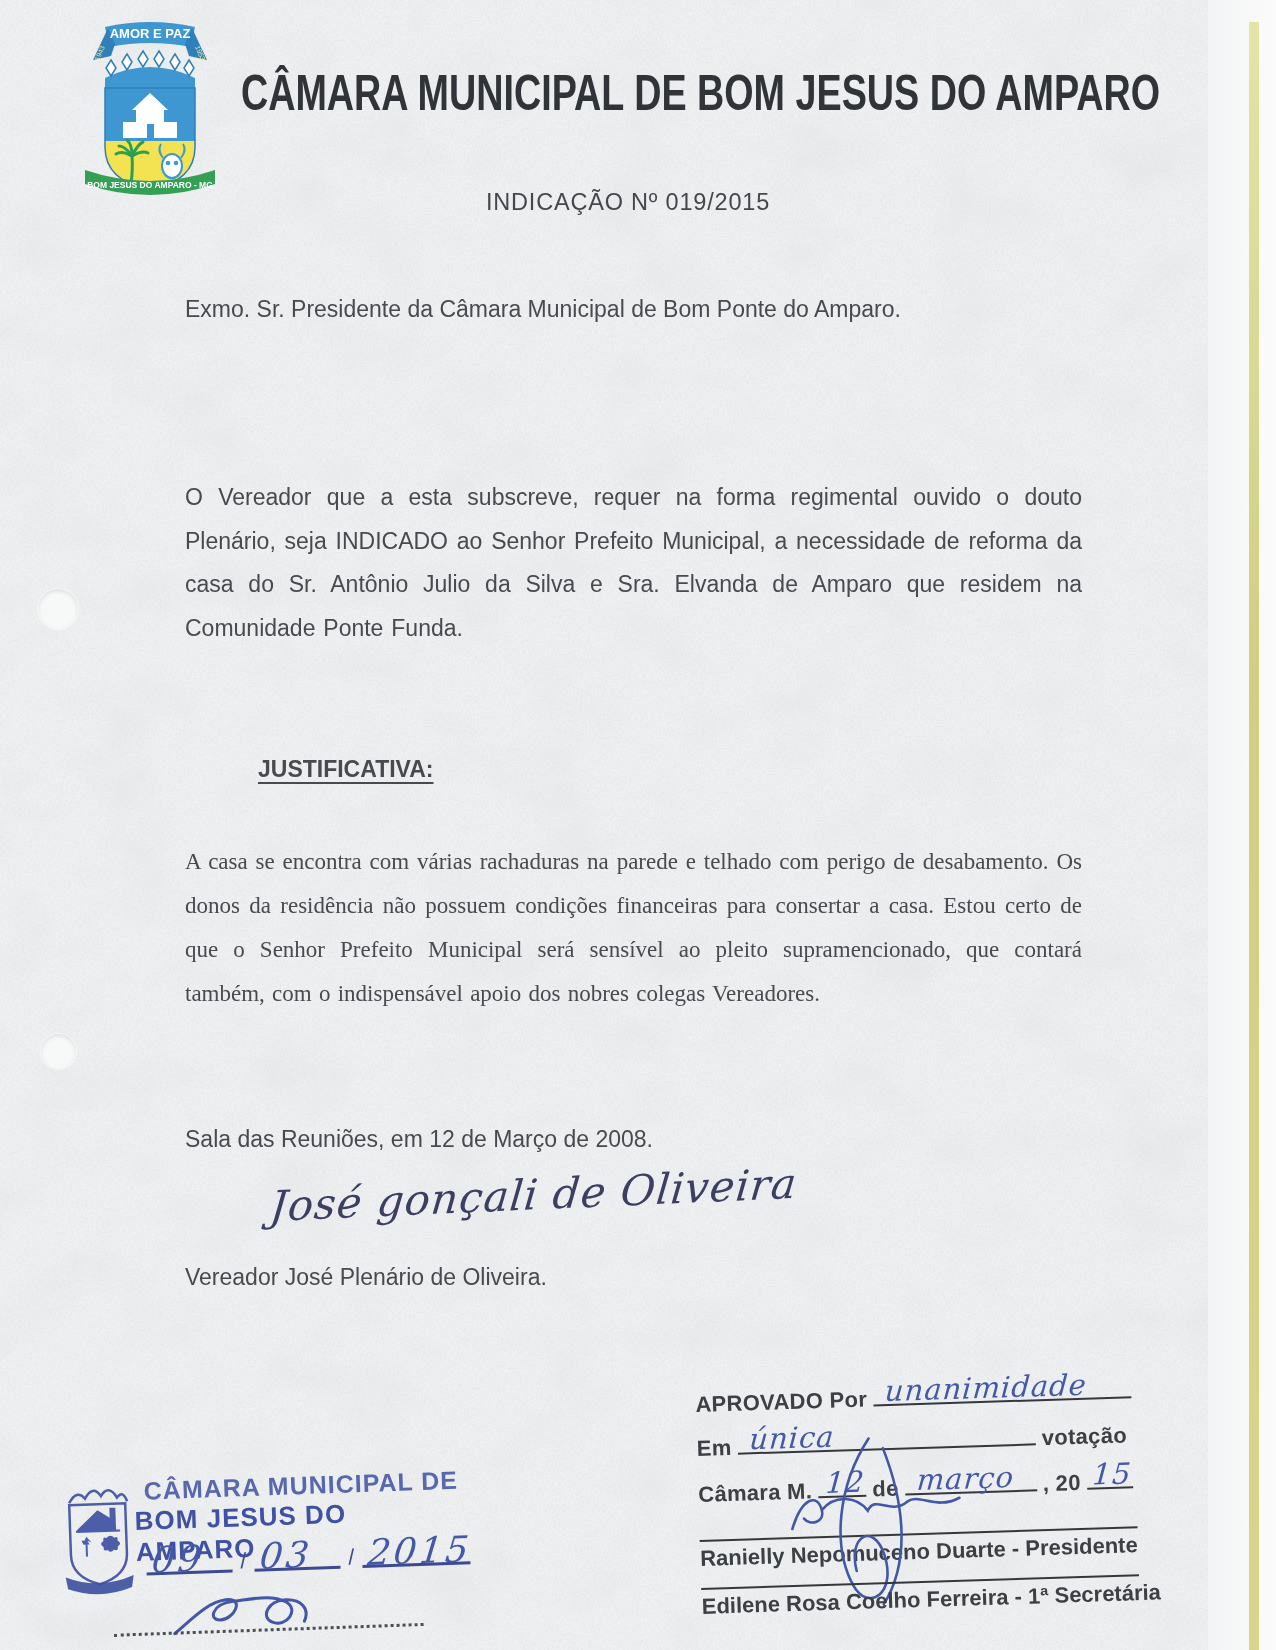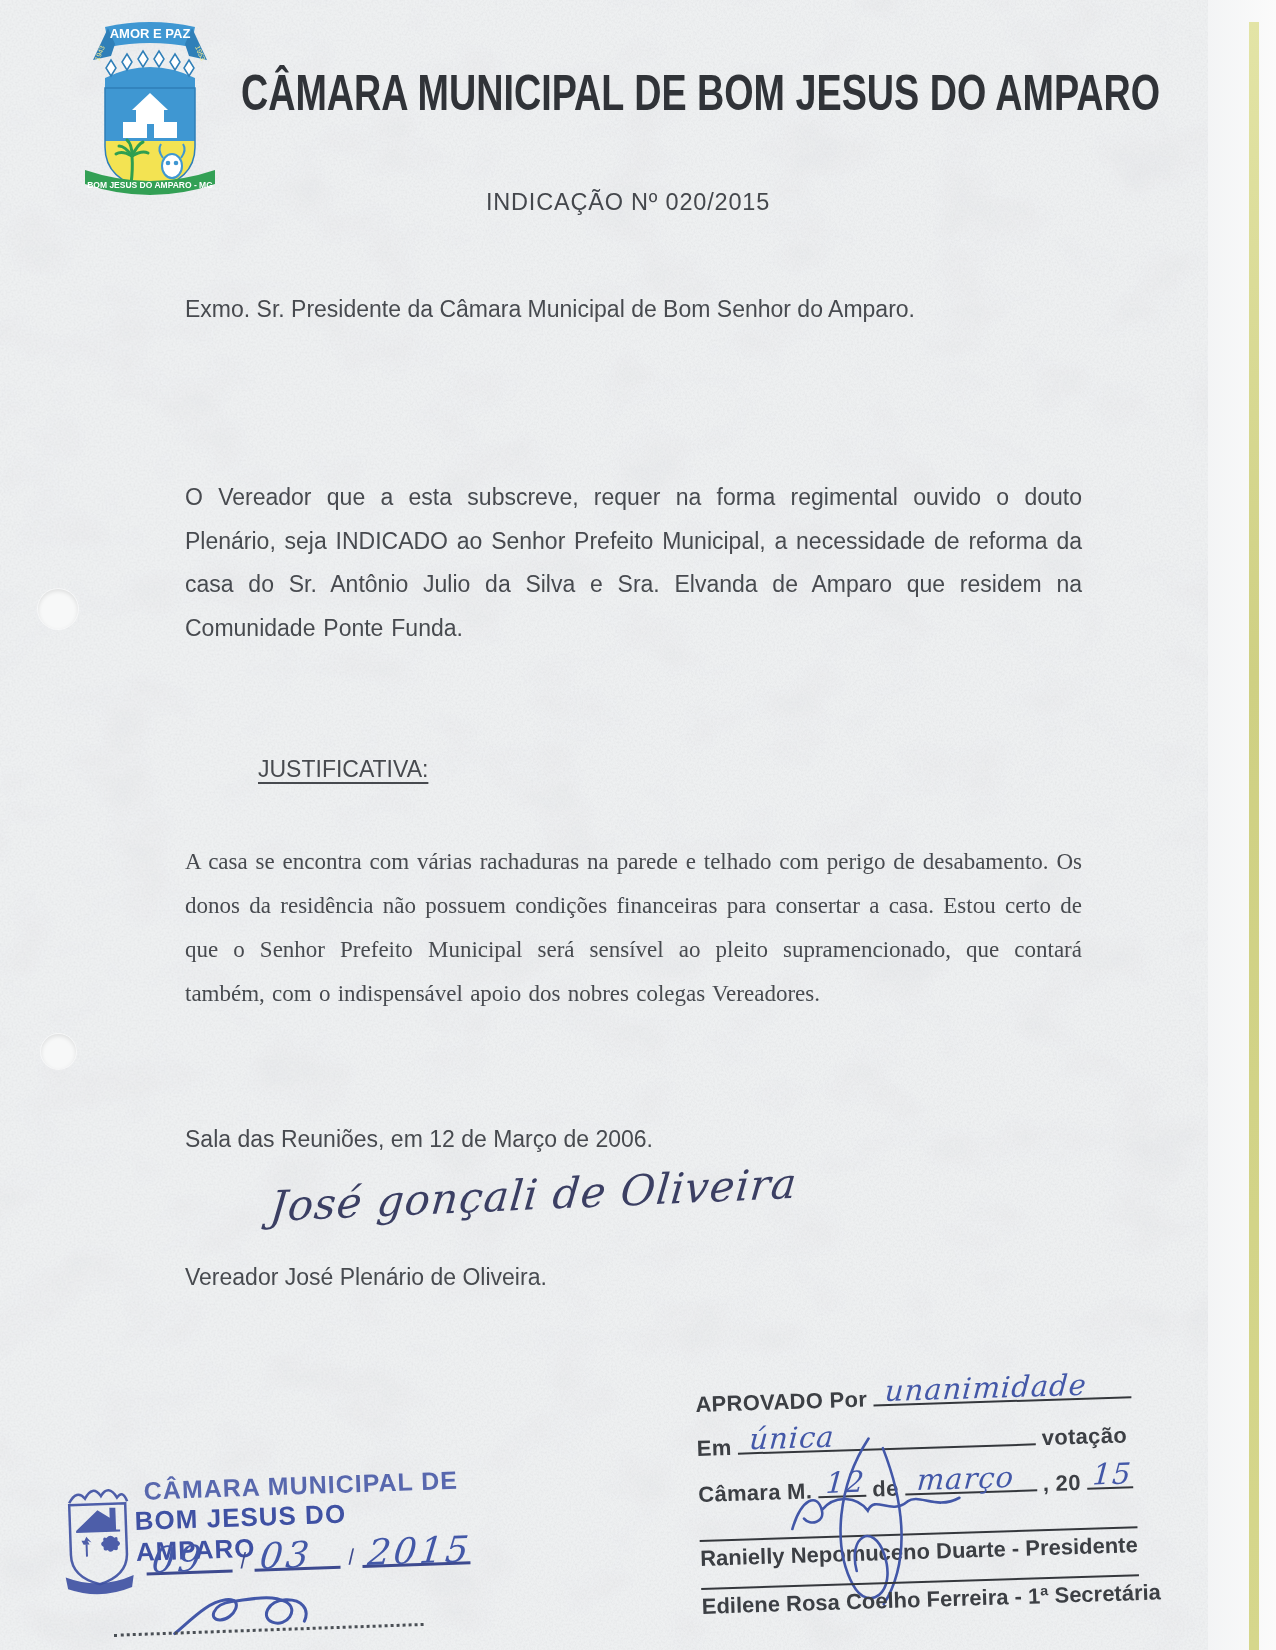--- a/index.html
+++ b/index.html
@@ -18,21 +18,21 @@
     transform:scaleX(0.82) scaleY(1.08);transform-origin:center;
     letter-spacing:0px;white-space:nowrap;
   }
   .doc-title{left:0;right:20px;top:189px;text-align:center;font-size:23.5px;color:#44474c;letter-spacing:.8px;}
 
   
   .typed{font-size:23px;color:#474a4f;}
   .salutation{left:185px;top:296px;width:920px;}
   .para{left:185px;width:897px;text-align:justify;line-height:43.5px;word-spacing:1.5px;}
   .request{top:476px;}
-  .just-head{left:258px;top:756px;text-decoration:underline;text-underline-offset:5px;}
+  .just-head{left:258px;top:756px;text-decoration:underline;text-underline-offset:5px;font-weight:bold;}
   .just-para{top:840px;line-height:44px;font-family:Liberation Serif, serif;}
   .dateline{left:185px;top:1126px;}
 
   
   .hand{font-family:"DejaVu Serif",serif;font-style:italic;white-space:nowrap;}
   .author-sign{
     left:268px;top:1182px;font-size:42px;color:#3b3f63;
     transform:rotate(-2.5deg) skewX(-8deg);transform-origin:left bottom;letter-spacing:1px;
   }
   .author-typed{left:185px;top:1264px;}
@@ -147,30 +147,30 @@
     </g>
     <path d="M30,74 L120,74 L120,133 Q120,167 75,176 Q30,167 30,133 Z" fill="none" stroke="#2f7fb8" stroke-width="1.5"></path>
 
     <path d="M10,156 Q75,178 140,156 L140,170 Q75,192 10,170 Z" fill="#33a055"></path>
     <text x="75" y="174" font-size="8.5" font-weight="bold" fill="#ffffff" text-anchor="middle" font-family="Liberation Sans, sans-serif">BOM JESUS DO AMPARO - MG</text>
   </svg>
 
   <div class="abs org-title-wrap">
     <span class="org-title">CÂMARA MUNICIPAL DE BOM JESUS DO AMPARO</span>
   </div>
-  <div class="abs doc-title">INDICAÇÃO Nº 020/2015</div>
-
-  <div class="abs typed salutation">Exmo. Sr. Presidente da Câmara Municipal de Bom Senhor do Amparo.</div>
+  <div class="abs doc-title">INDICAÇÃO Nº 019/2015</div>
+
+  <div class="abs typed salutation">Exmo. Sr. Presidente da Câmara Municipal de Bom Ponte do Amparo.</div>
 
   <div class="abs typed para request">O Vereador que a esta subscreve, requer na forma regimental ouvido o douto Plenário, seja INDICADO ao Senhor Prefeito Municipal, a necessidade de reforma da casa do Sr. Antônio Julio da Silva e Sra. Elvanda de Amparo que residem na Comunidade Ponte Funda.</div>
 
   <div class="abs typed just-head">JUSTIFICATIVA:</div>
   <div class="abs typed para just-para">A casa se encontra com várias rachaduras na parede e telhado com perigo de desabamento. Os donos da residência não possuem condições financeiras para consertar a casa. Estou certo de que o Senhor Prefeito Municipal será sensível ao pleito supramencionado, que contará também, com o indispensável apoio dos nobres colegas Vereadores.</div>
 
-  <div class="abs typed dateline">Sala das Reuniões, em 12 de Março de 2006.</div>
+  <div class="abs typed dateline">Sala das Reuniões, em 12 de Março de 2008.</div>
 
   <div class="abs hand author-sign">José gonçali de Oliveira</div>
   <div class="abs typed author-typed">Vereador José Plenário de Oliveira.</div>
 
   <div class="abs approval">
     <div class="row r1">
       <span class="lbl">APROVADO Por</span>
       <span class="fill" style="width:258px;">
         <span class="hw hand penblue">unanimidade</span>
       </span>

